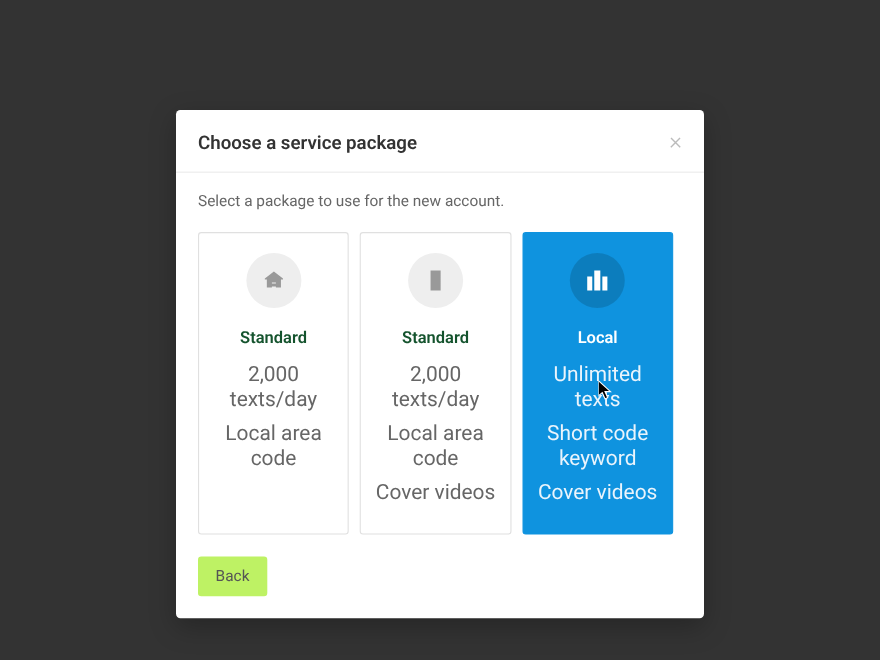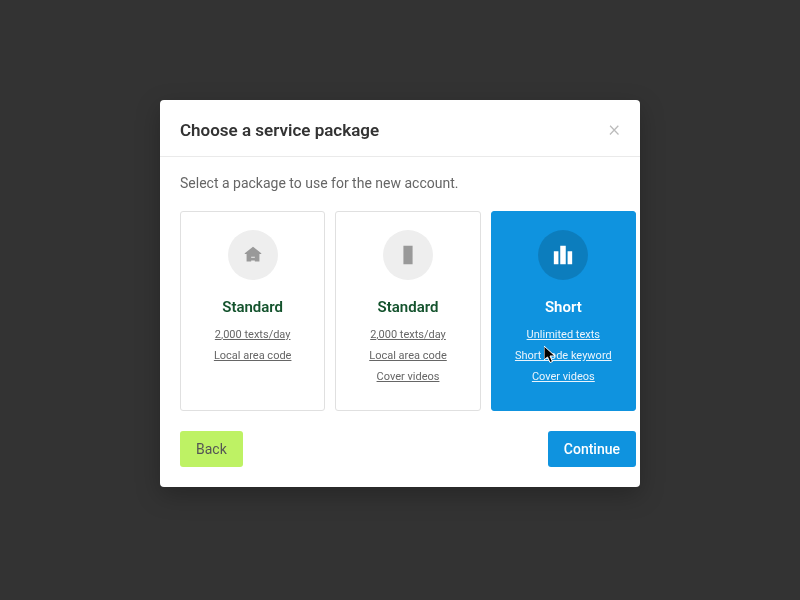--- a/index.html
+++ b/index.html
@@ -44,21 +44,21 @@
     .close-btn {
       font-size: 22px;
       color: #bbbbbb;
       line-height: 1;
       cursor: pointer;
       user-select: none;
       font-weight: 300;
     }
     
     .modal-body {
-      padding: 18px 4px 20px 20px;
+      padding: 18px 28px 20px 20px;
     }
     
     .subtitle {
       font-size: 14px;
       color: #666666;
       margin-bottom: 20px;
     }
     
     .packages {
       display: flex;
@@ -104,24 +104,23 @@
       font-weight: 600;
       color: #14532d;
       margin-bottom: 12px;
     }
     
     .package.selected .package-name {
       color: #ffffff;
     }
     
     .feature {
-      font-size: 11px;
+      font-size: 19px;
       color: #666666;
       margin-bottom: 8px;
-      text-decoration: underline;
     }
     
     .package.selected .feature {
       color: #eaf4fc;
     }
     
     .modal-footer {
       display: flex;
       justify-content: space-between;
       margin-top: 20px;
@@ -191,30 +190,29 @@
         <div class="feature">Local area code</div>
         <div class="feature">Cover videos</div>
       </div>
 
       <div class="package selected">
         <div class="icon-circle">
           <svg width="24" height="22" viewBox="0 0 26 24" fill="#ffffff">
             <path d="M3 8h5v14H3V8z M4.5 10h2v2h-2v-2z M4.5 14h2v2h-2v-2z M10 2h6v20h-6V2z M11.5 4h3v2h-3V4z M11.5 8h3v2h-3V8z M11.5 12h3v2h-3v-2z M11.5 17h3v5h-3v-5z M18 8h5v14h-5V8z M19.5 10h2v2h-2v-2z M19.5 14h2v2h-2v-2z"></path>
           </svg>
         </div>
-        <div class="package-name">Short</div>
+        <div class="package-name">Local</div>
         <div class="feature">Unlimited texts</div>
         <div class="feature">Short code keyword</div>
         <div class="feature">Cover videos</div>
       </div>
 
     </div>
 
     <div class="modal-footer">
       <button class="btn btn-back">Back</button>
-      <button class="btn btn-continue">Continue</button>
     </div>
   </div>
 </div>
 
 <svg class="cursor" width="16" height="20" viewBox="0 0 16 20">
   <path d="M0 0 L0 14 L3.5 11 L6 16.5 L8.5 15.5 L6 10 L11 10 Z" fill="#000000" stroke="#ffffff" stroke-width="1"></path>
 </svg>
 
 </body></html>

